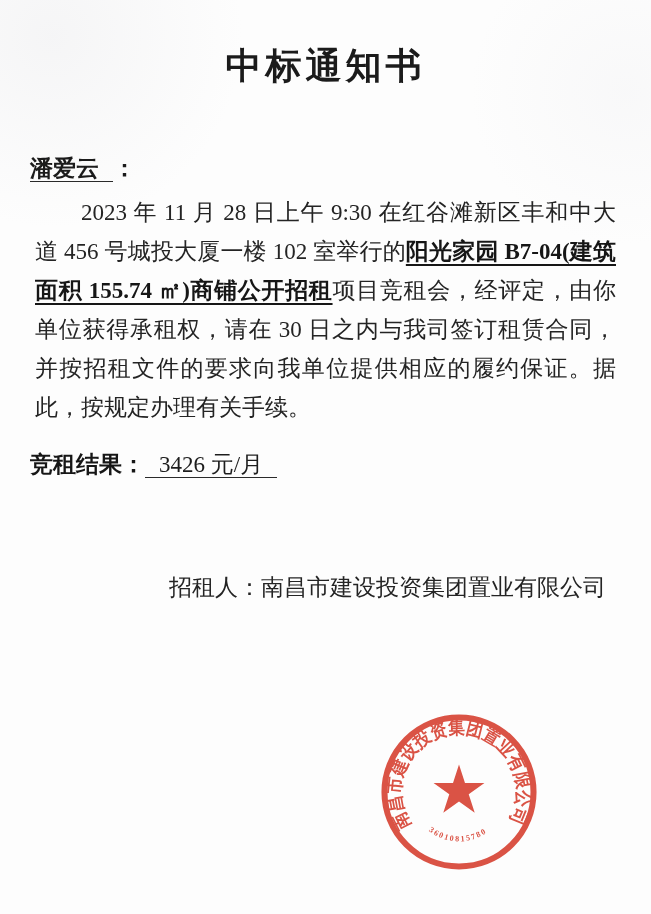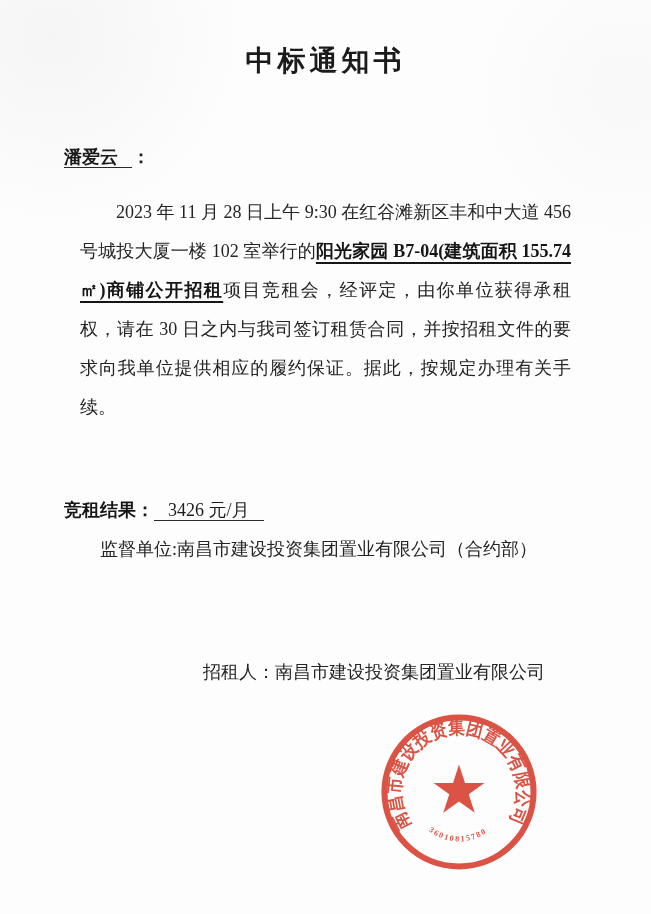--- a/index.html
+++ b/index.html
@@ -12,53 +12,53 @@
       radial-gradient(circle at 8% 4%, rgba(210,210,215,0.18), rgba(255,255,255,0) 18%),
       radial-gradient(circle at 96% 10%, rgba(215,215,220,0.12), rgba(255,255,255,0) 15%);
     font-family:"Liberation Serif","DejaVu Serif",serif;
     color:#222222;
     overflow:hidden;
   }
   .doc-title {
     margin:0;
     padding-top:42px;
     text-align:center;
-    font-size:28px;
+    font-size:36px;
     font-weight:bold;
     letter-spacing:4px;
     color:#1b1b1b;
   }
   .content {
-    padding:0 64px;
-    font-size:18px;
+    padding:0 30px;
+    font-size:23px;
     line-height:39px;
   }
   .salutation {
     margin-top:58px;
     font-weight:bold;
     color:#1b1b1b;
   }
   .salutation .name {
     border-bottom:1.5px solid #2a2a2a;
     padding-right:14px;
   }
   .para {
-    margin:16px;
+    margin:5px;
     text-align:justify;
     text-indent:2em;
     color:#242424;
   }
   .hl {
     font-weight:bold;
     color:#161616;
     text-decoration:underline;
     text-underline-offset:5px;
     text-decoration-thickness:1.5px;
   }
-  .result-line { margin-top:64px; }
+  .result-line { margin-top:18px; }
   .result-line .label { font-weight:bold; color:#161616; }
   .result-line .value {
     border-bottom:1.5px solid #2a2a2a;
     padding:0 14px;
     color:#1d1d1d;
   }
   .para2 { margin-top:44px; }
   .plain-line {
     padding-left:2em;
     white-space:nowrap;
@@ -94,21 +94,20 @@
 
   <div class="content">
 
     <div class="salutation"><span class="name">潘爱云</span><span>：</span></div>
 
     <p class="para"><span>2023 年 11 月 28 日上午 9:30 在红谷滩新区丰和中大道 456 号城投大厦一楼 102 室举行的</span><span class="hl">阳光家园 B7-04(建筑面积 155.74 ㎡)商铺公开招租</span><span>项目竞租会，经评定，由你单位获得承租权，请在 30 日之内与我司签订租赁合同，并按招租文件的要求向我单位提供相应的履约保证。据此，按规定办理有关手续。</span></p>
 
     <div class="result-line"><span class="label">竞租结果：</span><span class="value">3426 元/月</span></div>
 
 
-    <div class="plain-line">监督单位:南昌市建设投资集团置业有限公司（合约部）</div>
 
 
     <div class="signature-line"><span>招租人：</span><span>南昌市建设投资集团置业有限公司</span></div>
 
 
   </div>
 
   <div class="seal">
     <svg viewBox="0 0 200 200" width="100%" height="100%">
       <defs>

